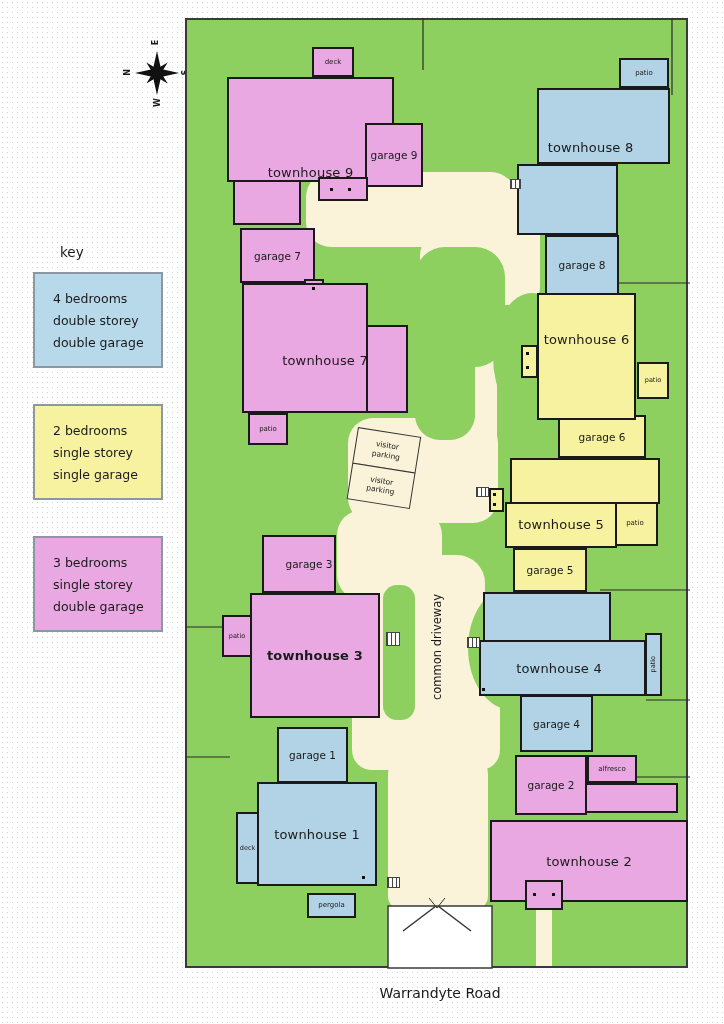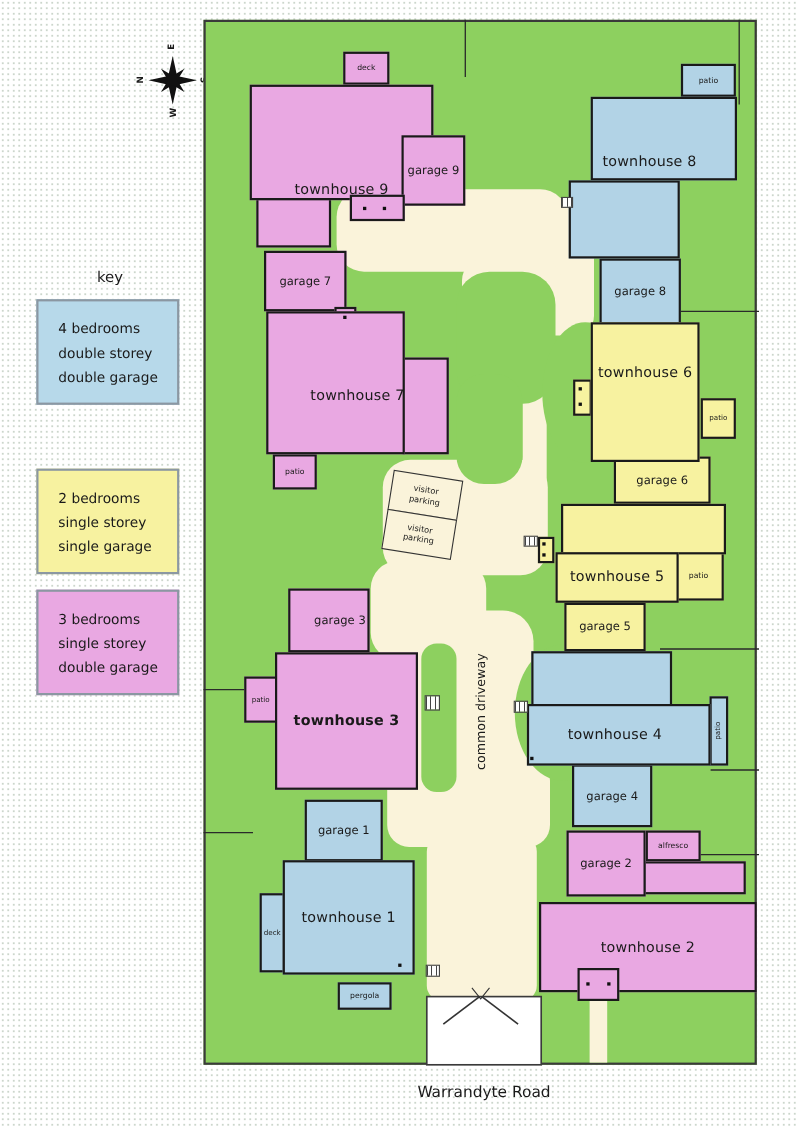--- a/index.html
+++ b/index.html
@@ -23,21 +23,21 @@
   .glabel{font-size:10.5px;white-space:nowrap;}
   .slabel{font-size:7px;white-space:nowrap;line-height:1;}
   .freelabel{position:absolute;display:flex;align-items:center;justify-content:center;white-space:nowrap;}
   .vert{transform:rotate(-90deg);transform-origin:center center;}
   .dot{position:absolute;width:3px;height:3px;background:#111;}
   .stairs{position:absolute;background:repeating-linear-gradient(90deg,#444 0 1px,#fdfdfd 1px 4px);border:1px solid #444;box-sizing:border-box;}
   
   .keybox{position:absolute;left:33px;width:130px;height:96px;border:2px solid #8b97a2;box-sizing:border-box;
           display:flex;flex-direction:column;justify-content:center;padding-left:18px;gap:7px;}
   .keybox div{font-size:12.5px;line-height:1.2;}
-  #key-title{position:absolute;left:60px;top:244px;width:80px;text-align:center;font-size:13.5px;}
+  #key-title{position:absolute;left:60px;top:244px;width:80px;font-size:13.5px;}
   
   #visitor{position:absolute;left:358px;top:427px;transform:rotate(9deg);transform-origin:top left;}
   .vp{width:64px;height:37px;background:#faf3da;border:1.5px solid #333;box-sizing:border-box;
       display:flex;flex-direction:column;align-items:center;justify-content:center;gap:2px;}
   .vp + .vp{margin-top:-1.5px;}
   .vp span{font-size:7.5px;line-height:1;}
   
   #compass-labels span{position:absolute;font-size:8px;font-weight:bold;transform:rotate(-90deg);}
   #road-label{position:absolute;left:300px;top:985px;width:280px;text-align:center;font-size:14px;}
   #driveway-label{position:absolute;left:377px;top:640px;width:120px;height:14px;text-align:center;font-size:11.5px;
@@ -56,21 +56,21 @@
   <span style="left:183px;top:68px;">S</span>
   <span style="left:153px;top:98px;">W</span>
 </div>
 
 <div id="key-title">key</div>
 <div class="keybox" style="top:272px;background:#b7d9ea;">
   <div>4 bedrooms</div>
   <div>double storey</div>
   <div>double garage</div>
 </div>
-<div class="keybox" style="top:404px;background:#f7f2a0;margin-top:22px;">
+<div class="keybox" style="top:404px;background:#f7f2a0;">
   <div>2 bedrooms</div>
   <div>single storey</div>
   <div>single garage</div>
 </div>
 <div class="keybox" style="top:536px;background:#e9a8e2;">
   <div>3 bedrooms</div>
   <div>single storey</div>
   <div>double garage</div>
 </div>
 

